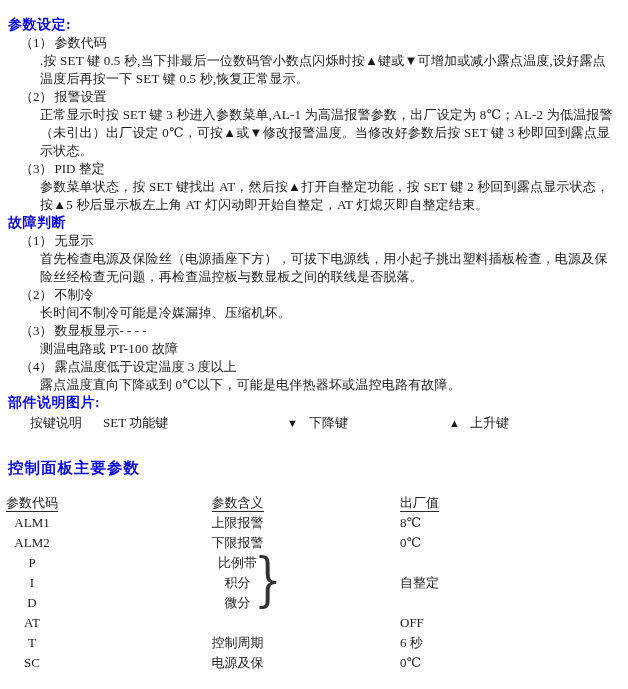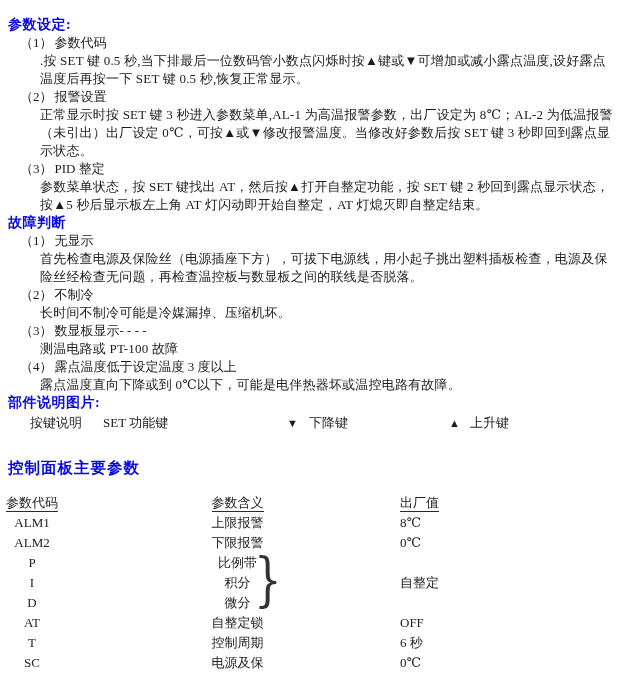--- a/index.html
+++ b/index.html
@@ -145,21 +145,20 @@
       <span class="c2">积分</span>
       <span class="c3">自整定</span>
     </div>
     <div class="trow">
       <span class="c1">D</span>
       <span class="c2">微分</span>
       <span class="c3"></span>
     </div>
     <div class="trow">
       <span class="c1">AT</span>
-      <span class="c2">自整定锁</span>
       <span class="c3">OFF</span>
     </div>
     <div class="trow">
       <span class="c1">T</span>
       <span class="c2">控制周期</span>
       <span class="c3">6 秒</span>
     </div>
     <div class="trow">
       <span class="c1">SC</span>
       <span class="c2">电源及保</span>

